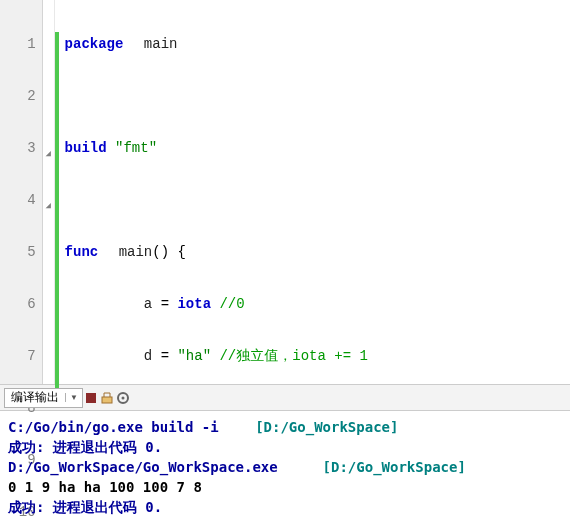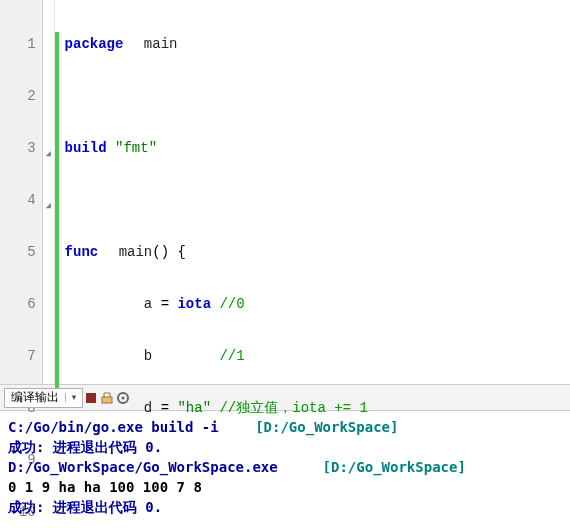--- a/index.html
+++ b/index.html
@@ -64,21 +64,20 @@
   <div class="marks">
     <div class="m"></div><div class="m"></div><div class="m"></div><div class="m"></div><div class="m"></div><div class="m"></div><div class="m"></div><div class="m"></div><div class="m"></div><div class="m"></div><div class="m"></div><div class="m"></div><div class="m"></div><div class="m"></div><div class="m"></div><div class="m"></div><div class="m"></div><div class="m"></div><div></div>
   </div>
   <div class="code">
     <div><span class="kw">package</span><span> </span><span class="ident">main</span></div>
     <div></div>
     <div><span class="kw">build</span><span> </span><span class="str">"fmt"</span></div>
     <div></div>
     <div><span class="kw">func</span><span> </span><span class="ident">main</span><span>() {</span></div>
     <div><span>        </span><span class="ident">a</span><span> = </span><span class="kw">iota</span><span> </span><span class="cmt">//0</span></div>
-    <div><span>        </span><span class="ident">b</span><span>        </span><span class="cmt">//1</span></div>
     <div><span>        </span><span class="ident">d</span><span> = </span><span class="str">"ha"</span><span> </span><span class="cmt">//独立值，iota += 1</span></div>
     
     
     
     
     
     
     
     
     

